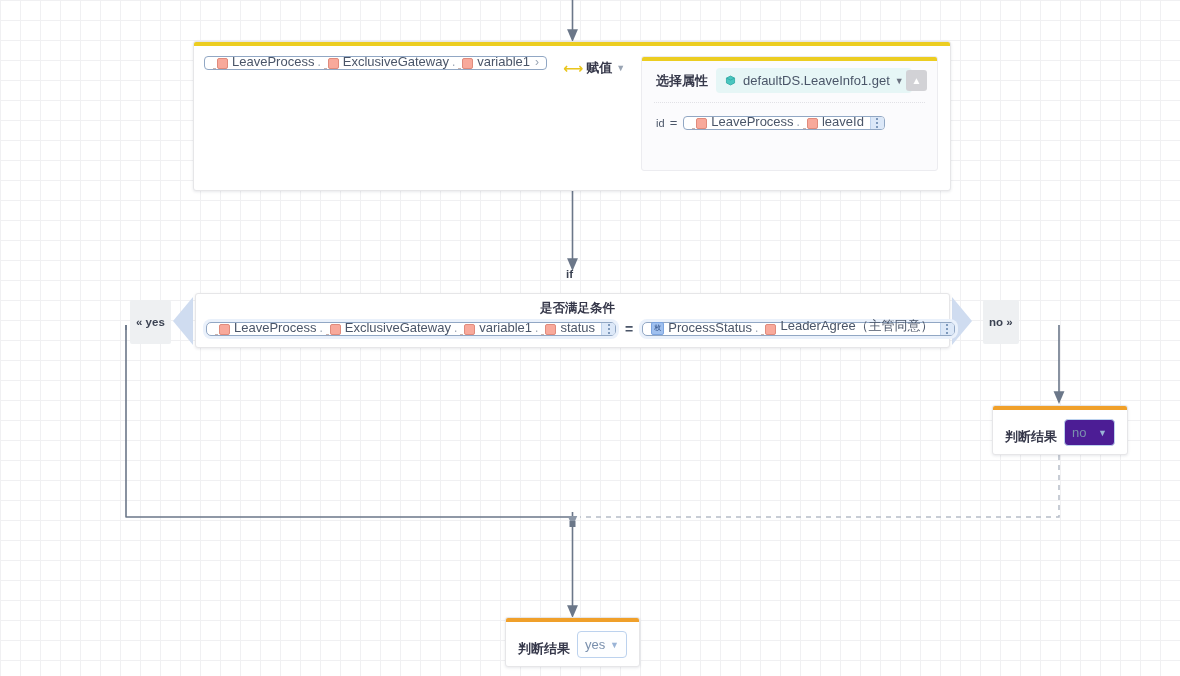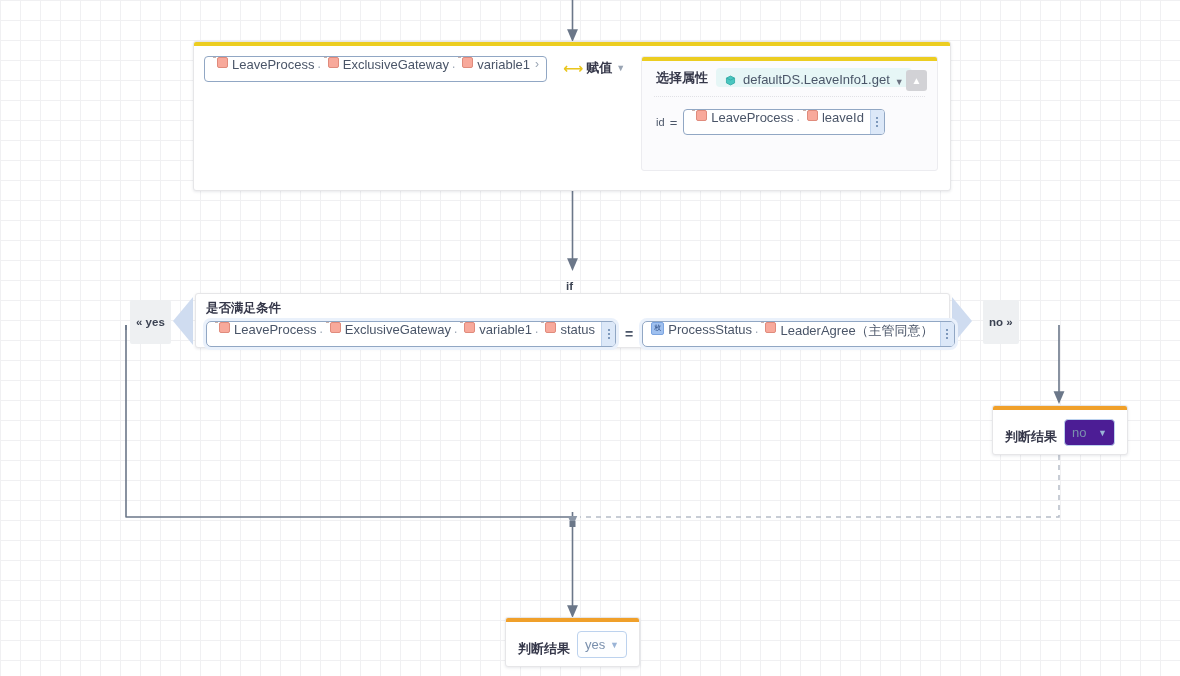--- a/index.html
+++ b/index.html
@@ -28,25 +28,25 @@
     border-radius: 3px;
     box-shadow: 0 1px 3px rgba(20,30,60,.10);
   }
   .node .topbar {
     position: absolute; left: 0; right: 0; top: 0;
     height: 4px; border-radius: 2px 2px 0 0;
   }
 
   
   .pill {
-    display: inline-flex; align-items: flex-start;
+    display: inline-flex; align-items: flex-end;
     border: 1px solid #91a7c4;
     background: #fff;
     border-radius: 4px;
-    height: 26px;
+    height: 14px;
     padding: 0 0 0 8px;
     font-size: 13px;
     color: #4a5568;
     white-space: nowrap;
   }
   .pill.dbl { box-shadow: 0 0 0 3px #eaf1fb; border-radius: 5px; }
   .sq {
     display: inline-block;
     width: 11px; height: 11px;
     background: #f8a99b;
@@ -102,63 +102,63 @@
     width: 617px;
     min-height: 115px;
     background: #fbfbfd;
     border: 1px solid #ececf0;
     border-radius: 3px;
   }
   .logic-panel .topbar { background: #ec6fae; }
   .logic-head { display: flex; align-items: center; padding: 11px 10px 8px 14px; }
   .logic-label { font-size: 13px; font-weight: 700; color: #36384a; margin-right: 8px; white-space: nowrap; }
   .logic-select {
-    display: inline-flex; align-items: flex-end;
+    display: inline-flex; align-items: center;
     background: #e6f6f6;
     border-radius: 4px;
-    height: 19px; padding: 0 8px;
+    height: 25px; padding: 0 8px;
     font-size: 13px; color: #4a5568;
   }
   .cube { width: 13px; height: 13px; margin-right: 6px; flex: 0 0 auto; }
   .logic-select .caret { margin-left: 5px; color: #6b7280; font-size: 9px; }
   .collapse-btn {
     position: absolute; right: 10px; top: 13px;
     width: 21px; height: 21px;
     background: #d2d2d6; border-radius: 3px;
     display: flex; align-items: center; justify-content: center;
   }
   .collapse-btn span { color: #ffffff; font-size: 10px; line-height: 1; }
   .dashsep { border-top: 1px dotted #e1e1e6; margin: 1px 12px 0 12px; }
   .param-row { display: flex; align-items: center; padding: 12px 12px 10px 14px; }
   .param-name { font-size: 11px; color: #4a5568; margin-right: 5px; }
   .param-eq { font-size: 13px; color: #4a5568; margin-right: 6px; }
   .placeholder { padding: 6px 12px 10px 14px; font-size: 13px; color: #a9bada; }
 
   
   #node-cond { left: 195px; top: 293px; width: 755px; height: 55px; }
-  .cond-title { font-size: 12.5px; color: #36384a; font-weight: 700; padding: 6px 0 0 10px; }
+  .cond-title { font-size: 12.5px; color: #36384a; font-weight: 700; padding: 6px 0 0 10px; text-align: center; }
   .cond-row { display: flex; align-items: center; padding: 4px 0 0 10px; }
   .eqsign { font-size: 14px; color: #4a5568; margin: 0 9px; font-weight: 700; }
 
   
   .tri { position: absolute; width: 0; height: 0; }
   .tri.left { border-top: 24px solid transparent; border-bottom: 24px solid transparent; border-right: 20px solid #cfdcf0; left: 173px; top: 297px; }
   .tri.right { border-top: 24px solid transparent; border-bottom: 24px solid transparent; border-left: 20px solid #cfdcf0; left: 952px; top: 297px; }
   .branch-label {
     position: absolute;
     background: #eef0f2;
     color: #3b4252;
     font-size: 11.5px; font-weight: 700;
     padding: 16px 6px;
     border-radius: 2px;
     white-space: nowrap;
   }
   #label-yes { left: 130px; top: 300px; }
   #label-no { left: 983px; top: 300px; }
-  #label-if { position: absolute; left: 566px; top: 280px; font-size: 11.5px; font-weight: 700; color: #3b4252; }
+  #label-if { position: absolute; left: 566px; top: 268px; font-size: 11.5px; font-weight: 700; color: #3b4252; }
 
   
   .result-node { height: 50px; }
   .result-node .topbar { background: #f0a02a; }
   .result-inner { display: flex; align-items: flex-end; height: 100%; padding: 8px 12px; }
   .result-label { font-size: 13px; font-weight: 700; color: #36384a; margin-right: 7px; white-space: nowrap; }
   .result-select {
     display: flex; align-items: center; justify-content: space-between;
     width: 68px; height: 27px;
     border: 1px solid #bcd2ee;

